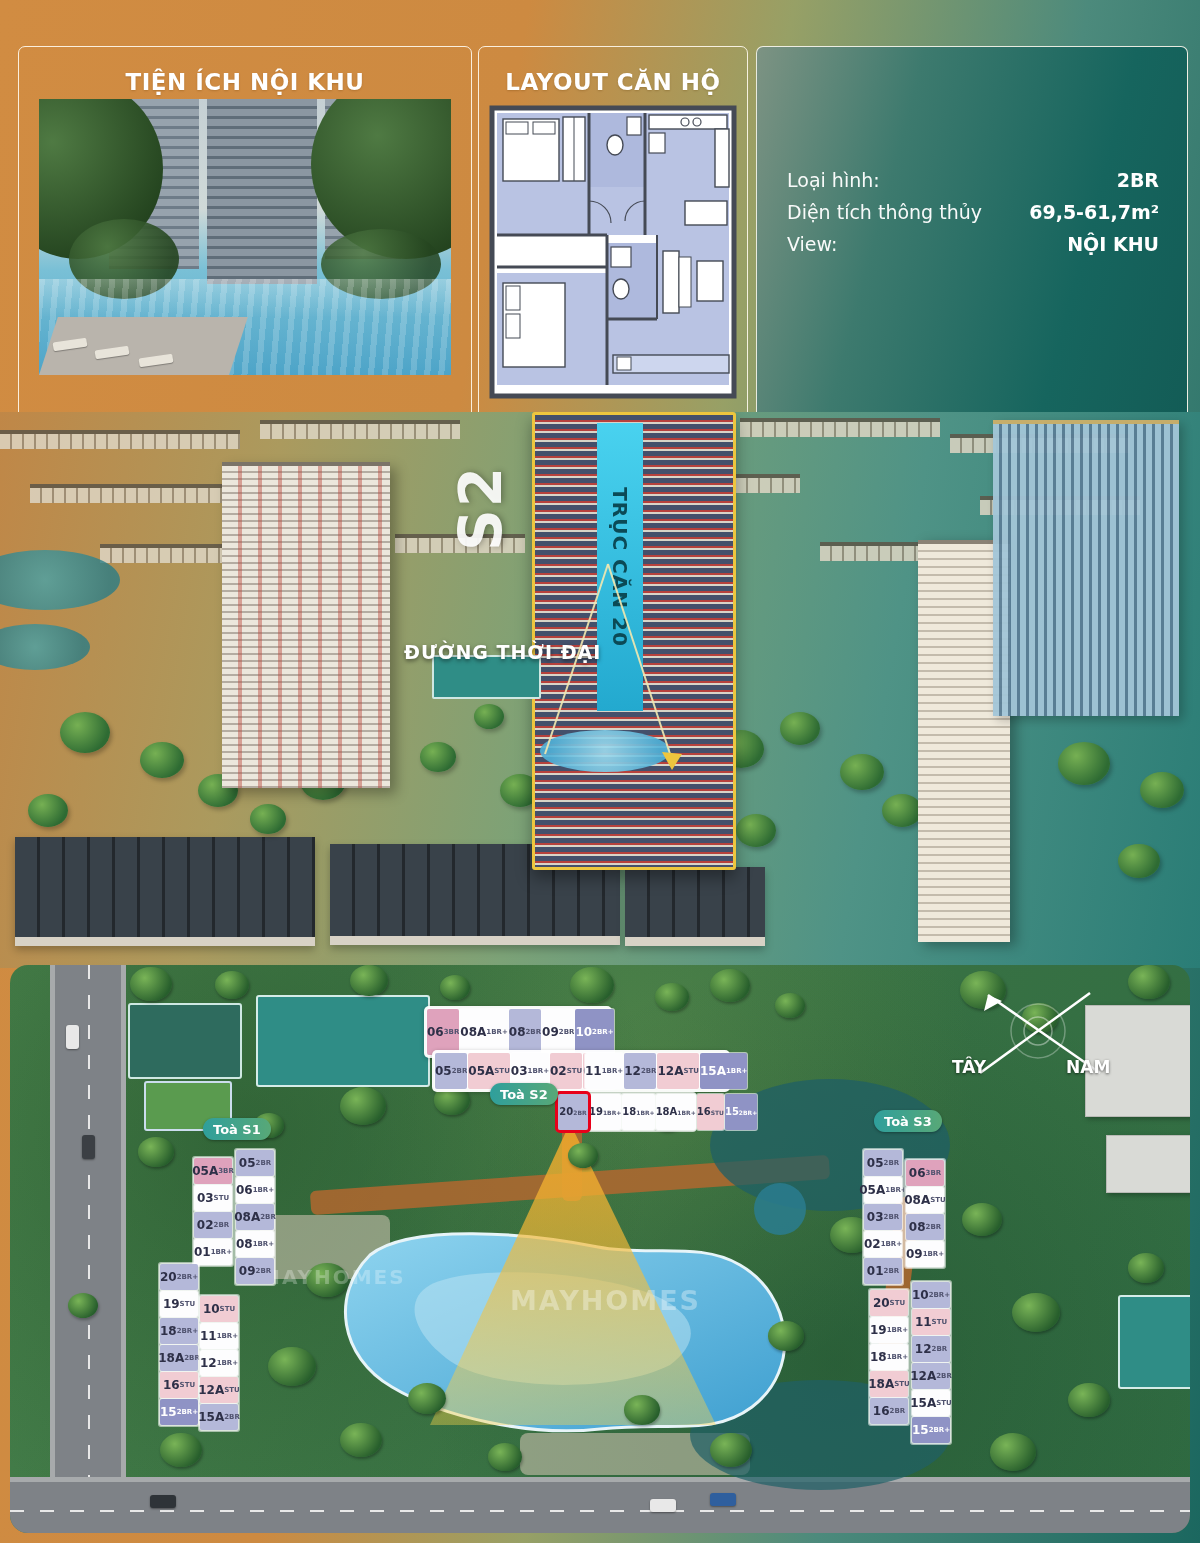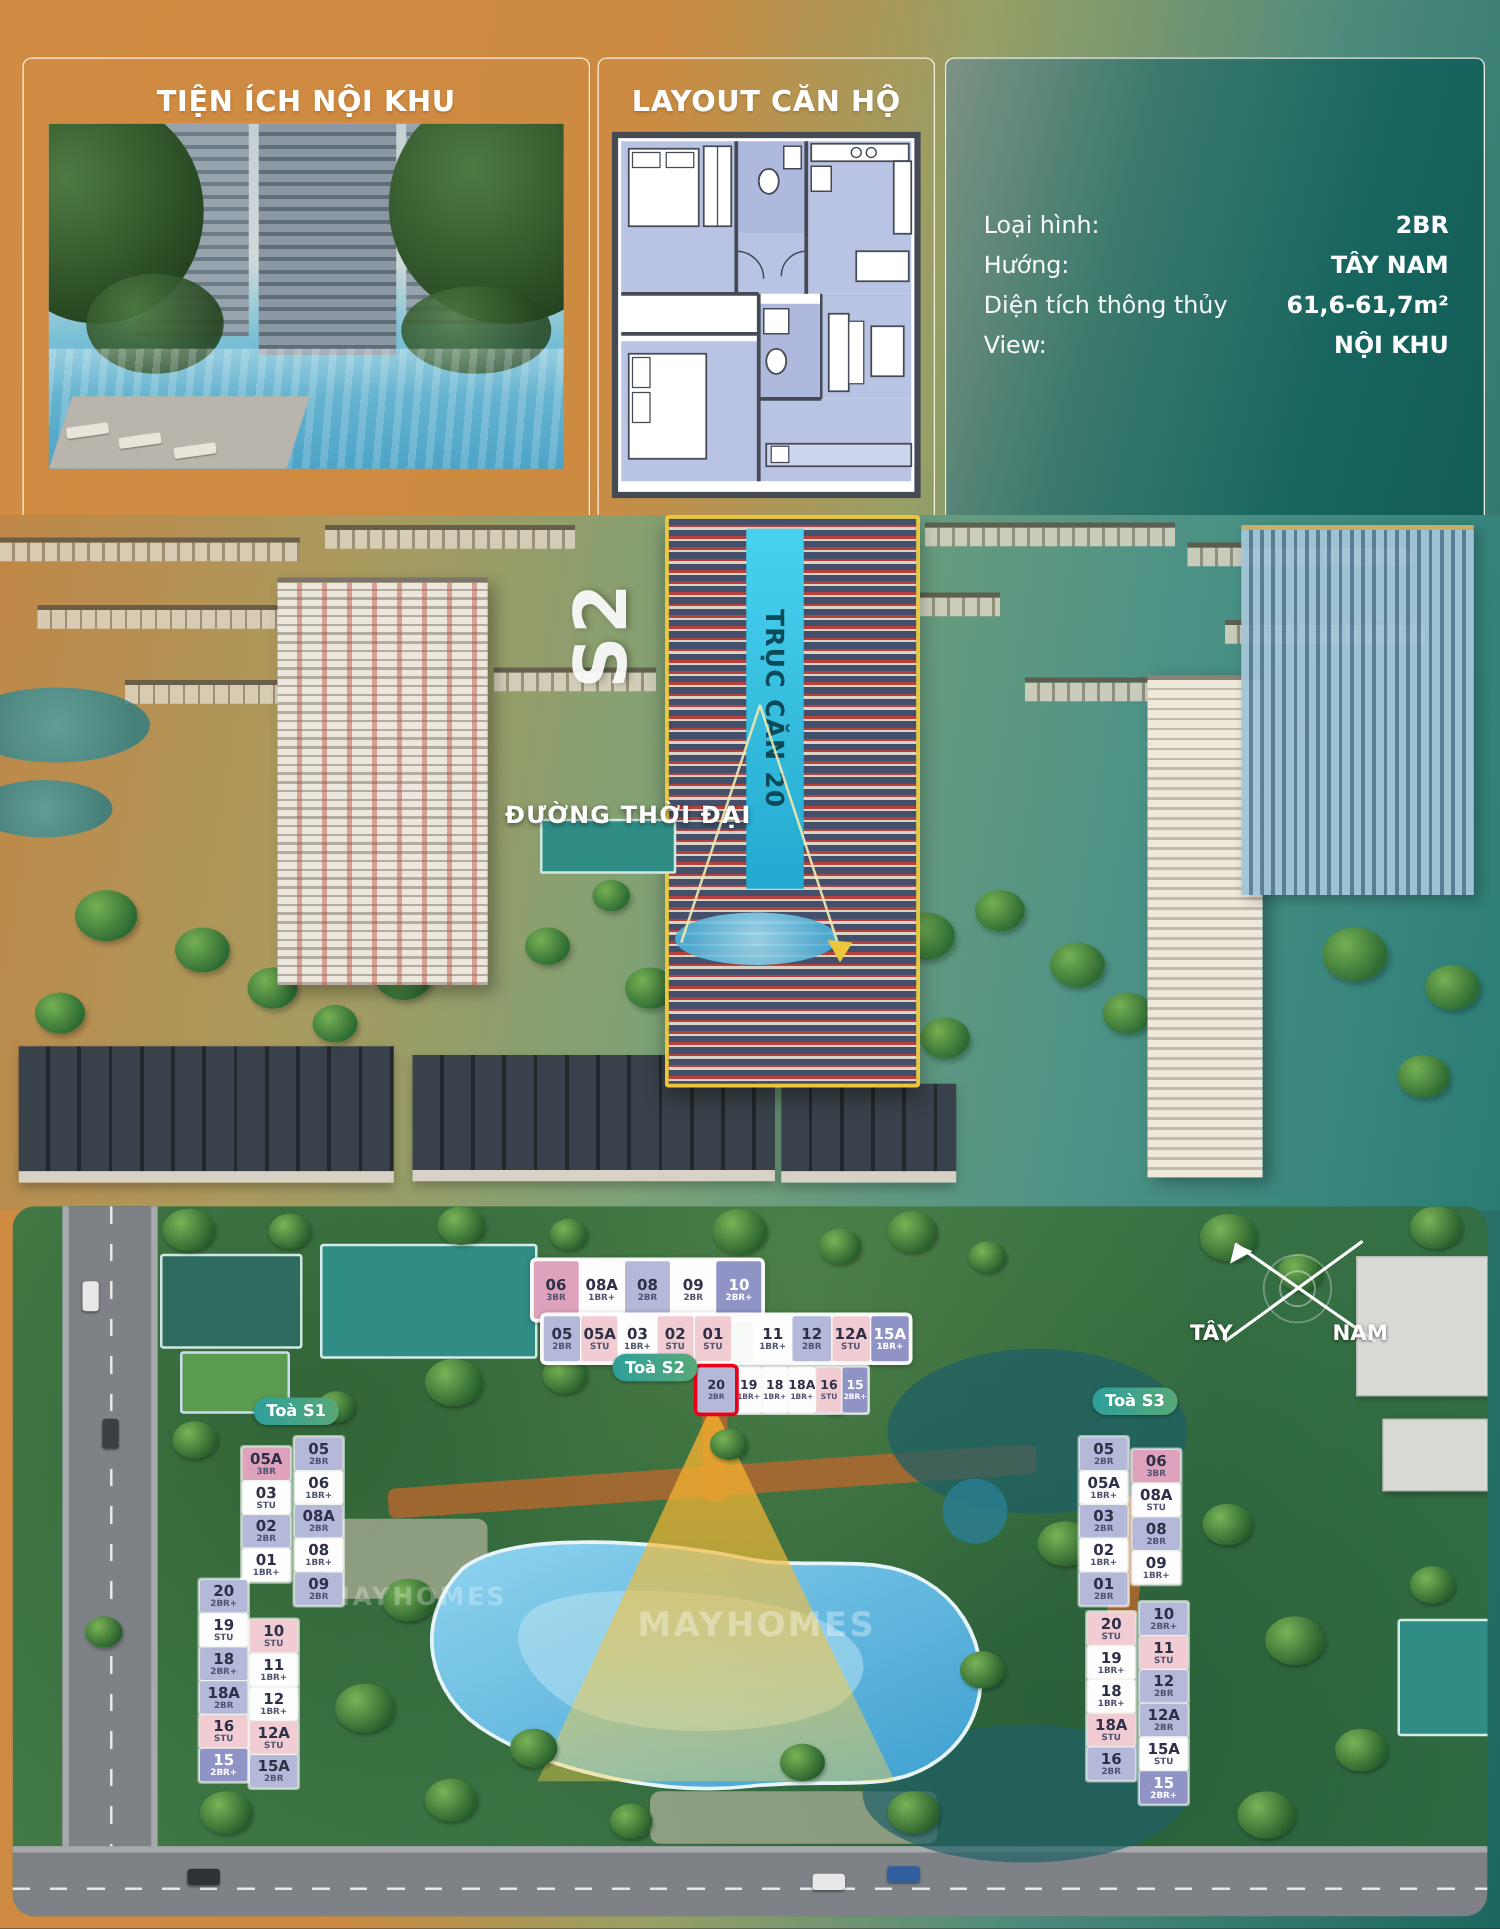--- a/index.html
+++ b/index.html
@@ -88,21 +88,21 @@
   .stree{position:absolute;border-radius:50%;background:radial-gradient(circle at 35% 32%,#79b457,#275e2c 75%);box-shadow:1px 2px 3px rgba(0,0,0,.3);}
   
   .pill{position:absolute;height:22px;padding:0 10px;border-radius:12px;display:flex;align-items:center;
     justify-content:center;color:#fff;font-weight:700;font-size:13px;z-index:30;
     background:linear-gradient(90deg,#2f9f9c,#58a877);box-shadow:0 1px 3px rgba(0,0,0,.35);}
   .s2wrap{position:absolute;background:rgba(255,255,255,.96);border-radius:5px;display:flex;
     padding:3px;z-index:20;box-shadow:0 1px 4px rgba(0,0,0,.25);}
   .hrow{display:flex;gap:1px;}
   .vstack{position:absolute;width:38px;display:flex;flex-direction:column;gap:1px;z-index:20;
     background:rgba(255,255,255,.55);padding:2px;border-radius:3px;}
-  .cell{display:flex;flex-direction:column;align-items:center;justify-content:center;
+  .cell{display:flex;align-items:center;justify-content:center;
     border-radius:2px;box-shadow:0 0 0 1px rgba(255,255,255,.6);min-height:26px;flex:1;}
   .vstack .cell{flex:0 0 26px;}
   .cell .no{font-weight:700;font-size:12px;line-height:1;color:#2e3048;}
   .cell .type{font-size:7px;line-height:1;margin-top:1px;color:#50536f;font-weight:700;}
   .v-pink{background:#dfa2bc;} .v-lav{background:#b4b8d9;} .v-dark{background:#8f93c5;}
   .v-white{background:#fdfdfe;} .v-stu{background:#f1ccd3;}
   .v-dark .no,.v-dark .type{color:#fff;}
   .cell.hl{outline:3px solid #e8001a;outline-offset:0;z-index:5;flex:0 0 30px;}
   .mini .cell .no{font-size:10px;} .mini .cell .type{font-size:6px;}
   .watermark{position:absolute;color:rgba(255,255,255,.34);font-weight:700;letter-spacing:2px;z-index:12;}
@@ -182,26 +182,22 @@
   </div>
 
   <div class="panel-frame" style="left:756px;top:46px;width:430px;height:374px;
        background:linear-gradient(105deg,#7d9383 0%,#3d7a6e 32%,#16655e 72%,#135c56 100%);">
     <div class="specs">
       <div class="spec-row">
         <span class="lab">Loại hình:</span>
         <span class="val">2BR</span>
       </div>
       <div class="spec-row">
-        <span class="lab">Hướng:</span>
-        <span class="val">TÂY NAM</span>
-      </div>
-      <div class="spec-row">
         <span class="lab">Diện tích thông thủy</span>
-        <span class="val">61,6-61,7m²</span>
+        <span class="val">69,5-61,7m²</span>
       </div>
       <div class="spec-row">
         <span class="lab">View:</span>
         <span class="val">NỘI KHU</span>
       </div>
     </div>
   </div>
 
   <div id="aerial">
     <div id="aerial-deco">

